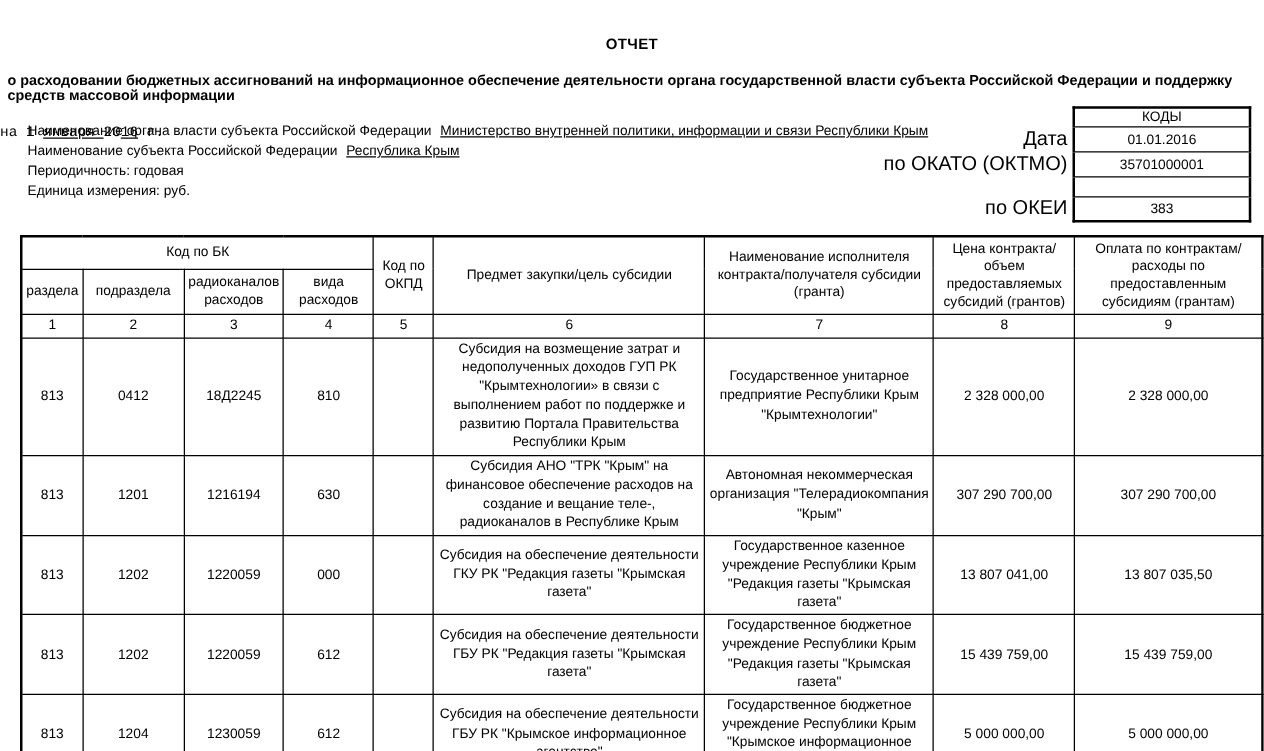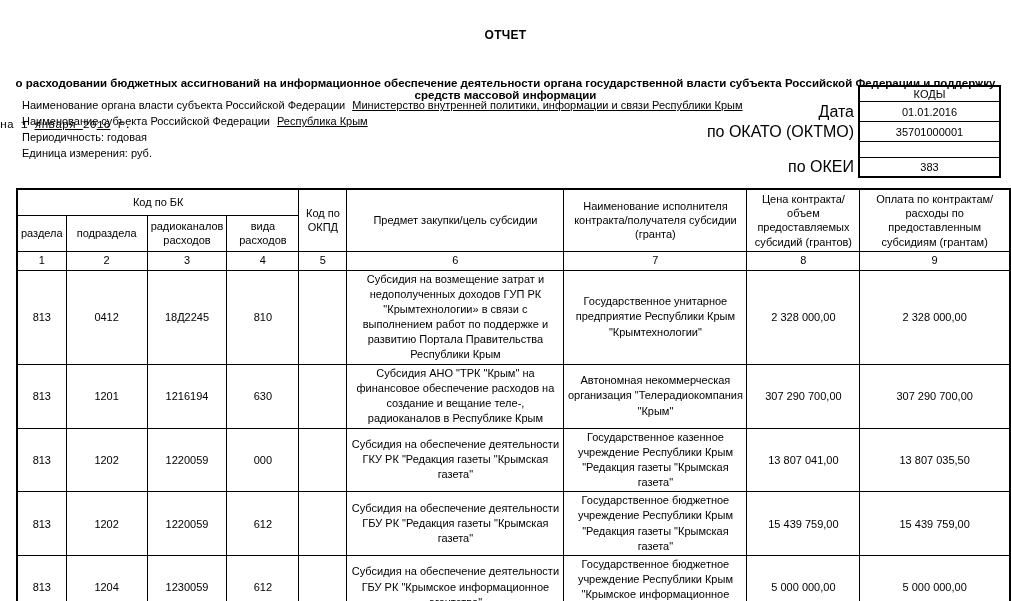--- a/index.html
+++ b/index.html
@@ -3,21 +3,21 @@
 <meta charset="utf-8">
 <style>
   html,body { margin:0; padding:0; }
   body {
     width:1011px; height:601px;
     background:#ffffff; color:#000000;
     font-family:"Liberation Sans", sans-serif;
     position:relative; overflow:hidden;
   }
   .title { text-align:center; font-weight:bold; font-size:12px; padding-top:28px; letter-spacing:.3px; }
-  .subtitle { text-align:center; font-weight:bold; font-size:11.5px; margin-top:35px; padding:0 6px; }
+  .subtitle { text-align:left; font-weight:bold; font-size:11.5px; margin-top:17px; padding:0 6px; }
   .dateline { text-align:left; font-size:11.5px; margin-top:17px;font-family:Liberation Mono, monospace; }
   .uline { text-decoration:underline; }
 
   .info { position:absolute; left:22px; top:97px; font-size:11px; }
   .info-line { height:16px; line-height:16px; white-space:nowrap; }
   .info-value { text-decoration:underline; margin-left:7px; }
 
   table.codes { position:absolute; top:85px; right:10px; border-collapse:collapse; font-size:11px; }
   table.codes tr { height:15.5px; }
   table.codes td.lbl { text-align:right; padding-right:4px; font-size:16px; white-space:nowrap; }

